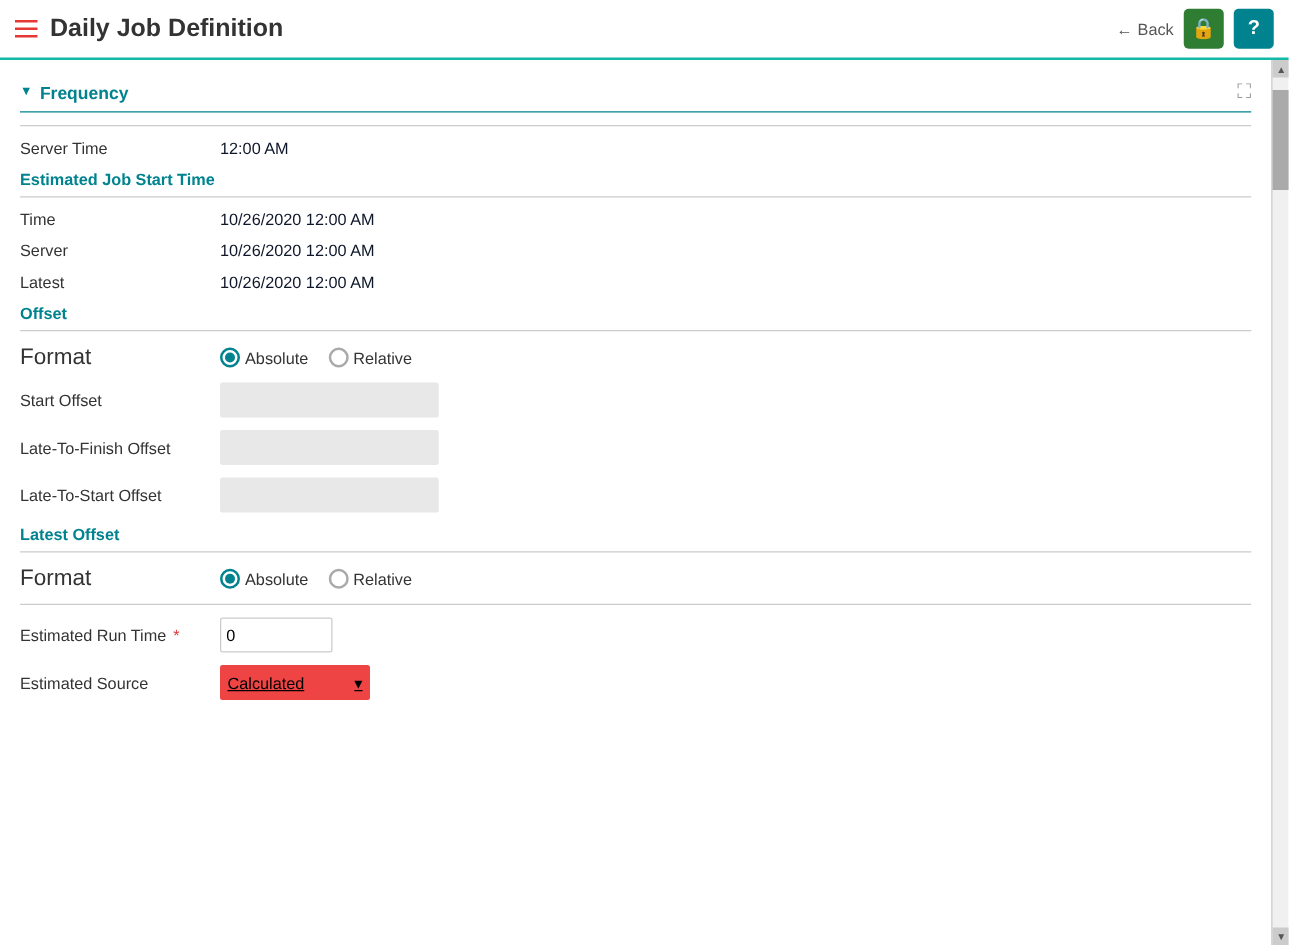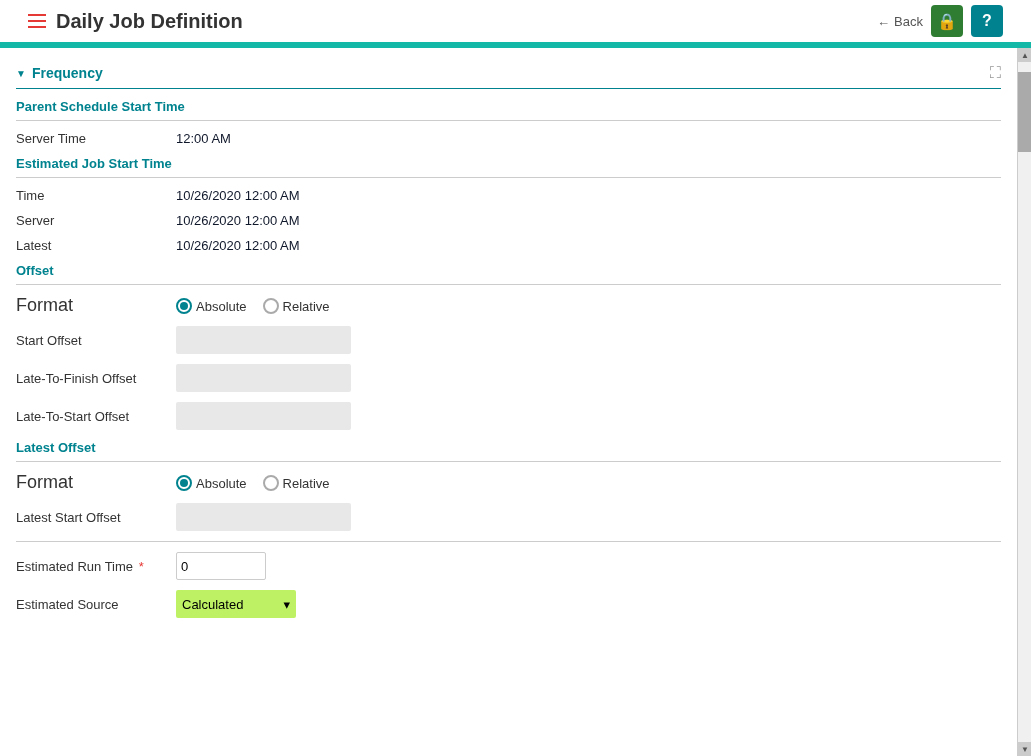--- a/index.html
+++ b/index.html
@@ -2,23 +2,23 @@
 <html><head>
   <meta charset="utf-8">
   <style>
     * { box-sizing: border-box; margin: 0; padding: 0; }
     body { font-family: Arial, sans-serif; font-size: 13px; background: #fff; color: #333; overflow: hidden; width: 1031px; height: 756px; }
 
     .top-bar {
       display: flex;
       align-items: center;
       justify-content: space-between;
-      padding: 8px 28px;
+      padding: 8px 12px;
       background: #fff;
-      border-bottom: 6px solid #14b8a6;
+      border-bottom: 2px solid #14b8a6;
       height: 48px;
     }
     .top-bar-left {
       display: flex;
       align-items: center;
       gap: 10px;
     }
     .hamburger-icon {
       display: flex;
       flex-direction: column;
@@ -226,31 +226,32 @@
       background: #fff;
       border: 1px solid #ccc;
       height: 28px;
       width: 90px;
       border-radius: 2px;
       padding: 0 4px;
       font-size: 13px;
     }
 
     .dropdown-btn {
-      background: #bef264;
+      background: #ef4444;
       border: none;
       height: 28px;
       width: 120px;
       border-radius: 2px;
       display: flex;
       align-items: center;
       justify-content: space-between;
       padding: 0 6px;
       cursor: pointer;
       font-size: 13px;
+      text-decoration: underline;
     }
 
     .required-star {
       color: #e53935;
       margin-left: 2px;
     }
   </style>
 </head>
 <body>
 
@@ -283,21 +284,20 @@
 
       <div class="section-header">
         <div class="section-title">
           <span class="arrow">▼</span>
           <span>Frequency</span>
         </div>
         <span class="expand-icon">⛶</span>
       </div>
       <hr class="divider">
 
-      <div class="sub-section-title">Parent Schedule Start Time</div>
       <hr class="sub-divider">
       <div class="field-row">
         <span class="field-label">Server Time</span>
         <span class="field-value">12:00 AM</span>
       </div>
 
       <div class="sub-section-title">Estimated Job Start Time</div>
       <hr class="sub-divider">
       <div class="field-row">
         <span class="field-label">Time</span>
@@ -348,24 +348,20 @@
           <div class="radio-item">
             <div class="radio-circle checked"></div>
             <span>Absolute</span>
           </div>
           <div class="radio-item">
             <div class="radio-circle unchecked"></div>
             <span>Relative</span>
           </div>
         </div>
       </div>
-      <div class="field-row">
-        <span class="field-label">Latest Start Offset</span>
-        <input class="offset-input" type="text" value="" style="">
-      </div>
 
       <hr class="sub-divider">
       <div class="field-row">
         <span class="field-label">
           <span>Estimated Run Time</span><span class="required-star"> *</span>
         </span>
         <input class="text-input" type="text" value="0" style="">
       </div>
       <div class="field-row">
         <span class="field-label">Estimated Source</span>

